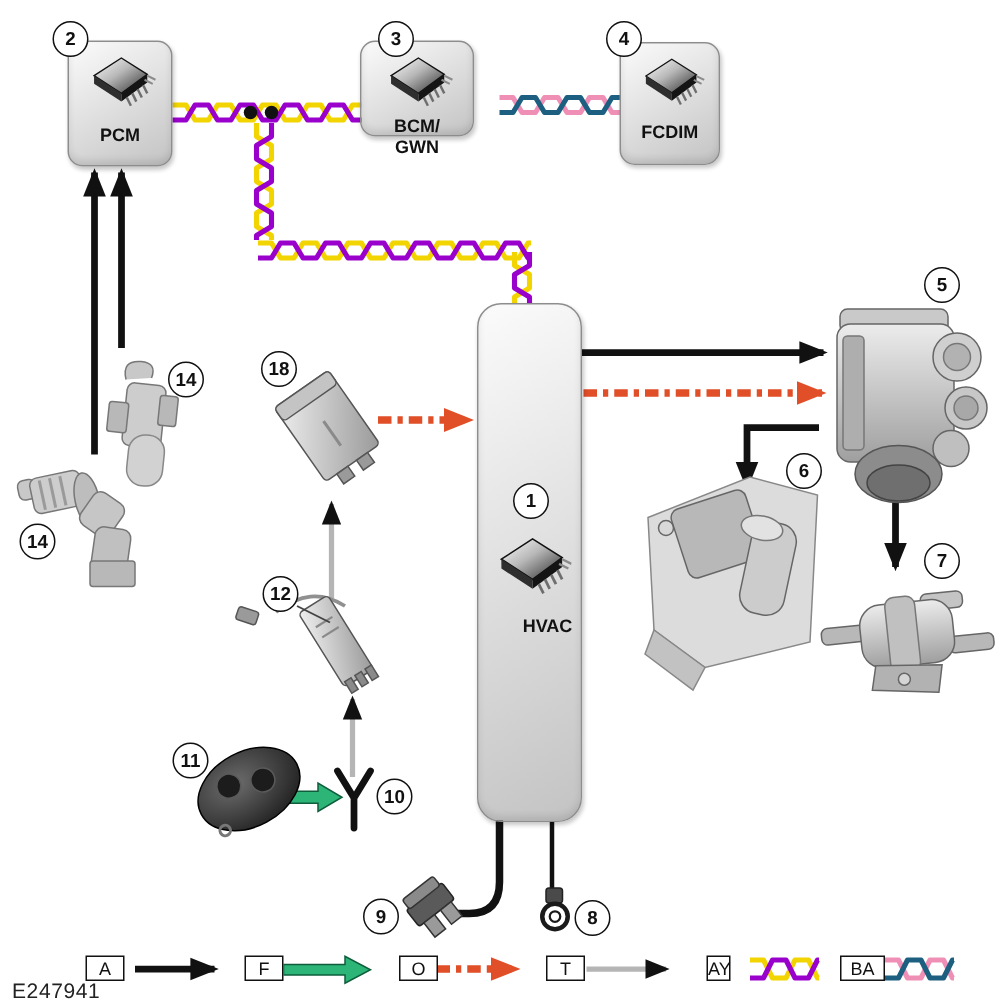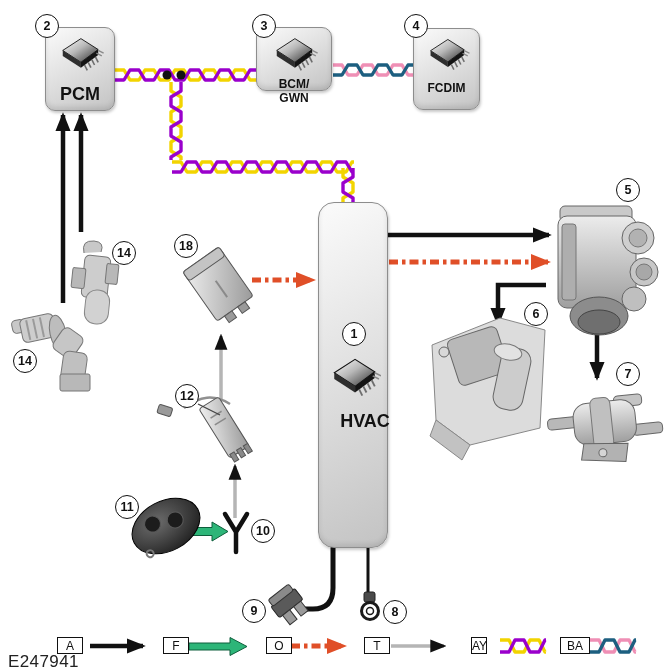--- a/index.html
+++ b/index.html
@@ -5,34 +5,34 @@
   html,body{margin:0;padding:0;background:#fff;}
   .canvas{position:relative;width:672px;height:672px;background:#ffffff;overflow:hidden;
           font-family:"Liberation Sans", sans-serif;}
   .wires{position:absolute;left:0;top:0;z-index:1;}
   .module{position:absolute;z-index:2;box-sizing:border-box;
           background:linear-gradient(150deg,#fbfbfb 0%,#e2e2e2 45%,#c3c3c3 100%);
           border:1.5px solid #8d8d8d;border-radius:10px;
           box-shadow:1px 2px 3px rgba(0,0,0,.22), inset 0 -3px 5px rgba(0,0,0,.10);
           display:flex;flex-direction:column;align-items:center;}
   .module .chip{margin-top:7px;flex:0 0 auto;}
-  .m-label{font-weight:bold;font-size:18px;color:#111;text-align:center;
+  .m-label{font-weight:bold;font-size:12px;color:#111;text-align:center;
            white-space:pre-line;line-height:1.15;margin-top:9px;}
   .m-label.small{font-size:12px;margin-top:3px;}
   .module.hvac{border-radius:16px;}
   .module.hvac .hvac-chip{position:absolute;top:152px;left:8px;margin:0;}
   .module.hvac .m-label{position:absolute;top:208px;left:0;width:100%;margin:0;padding-left:12px;}
   .balloon{position:absolute;z-index:3;width:24px;height:24px;border-radius:50%;
            background:#fff;border:1.4px solid #111;box-sizing:border-box;
            display:flex;align-items:center;justify-content:center;
            font-size:12.5px;font-weight:bold;color:#111;}
   .lg-box{position:absolute;z-index:3;height:17px;line-height:16px;box-sizing:border-box;
           background:#fff;border:1.2px solid #111;text-align:center;
           font-size:12px;color:#111;}
-  .figure-id{position:absolute;z-index:3;left:8px;top:652px;font-size:17px;color:#222;
+  .figure-id{position:absolute;z-index:3;left:8px;top:652px;font-size:14px;color:#222;
              letter-spacing:.4px;}
 </style>
 </head>
 <body>
 
 <div class="canvas">
 
   <svg class="wires" width="672" height="672" viewBox="0 0 672 672">
     <defs>
       <linearGradient id="chipTop" x1="0" y1="0" x2="1" y2="1">
@@ -228,21 +228,21 @@
     </g>
   </svg>
 
   <div class="module" style="left:45px;top:27px;width:70px;height:84px">
     <svg class="chip" width="48" height="40" viewBox="0 0 52 44">
         <use href="#chipIcon"></use>
       </svg>
     <div class="m-label">PCM</div>
   </div>
 
-  <div class="module" style="left:256px;top:27px;width:76px;height:64px">
+  <div class="module" style="left:240px;top:27px;width:76px;height:64px">
     <svg class="chip" width="48" height="40" viewBox="0 0 52 44">
         <use href="#chipIcon"></use>
       </svg>
     <div class="m-label small">BCM/
 GWN</div>
   </div>
 
   <div class="module" style="left:413px;top:28px;width:67px;height:82px">
     <svg class="chip" width="46" height="38" viewBox="0 0 52 44">
         <use href="#chipIcon"></use>

